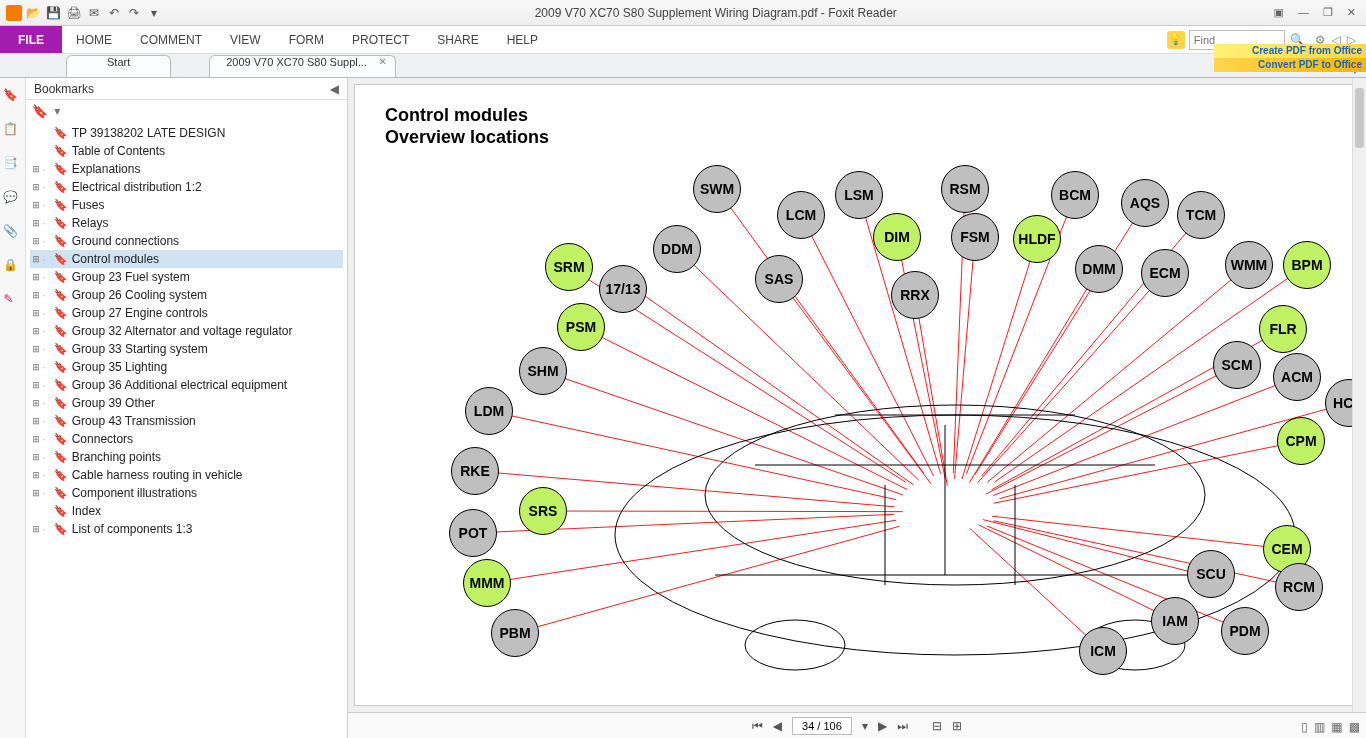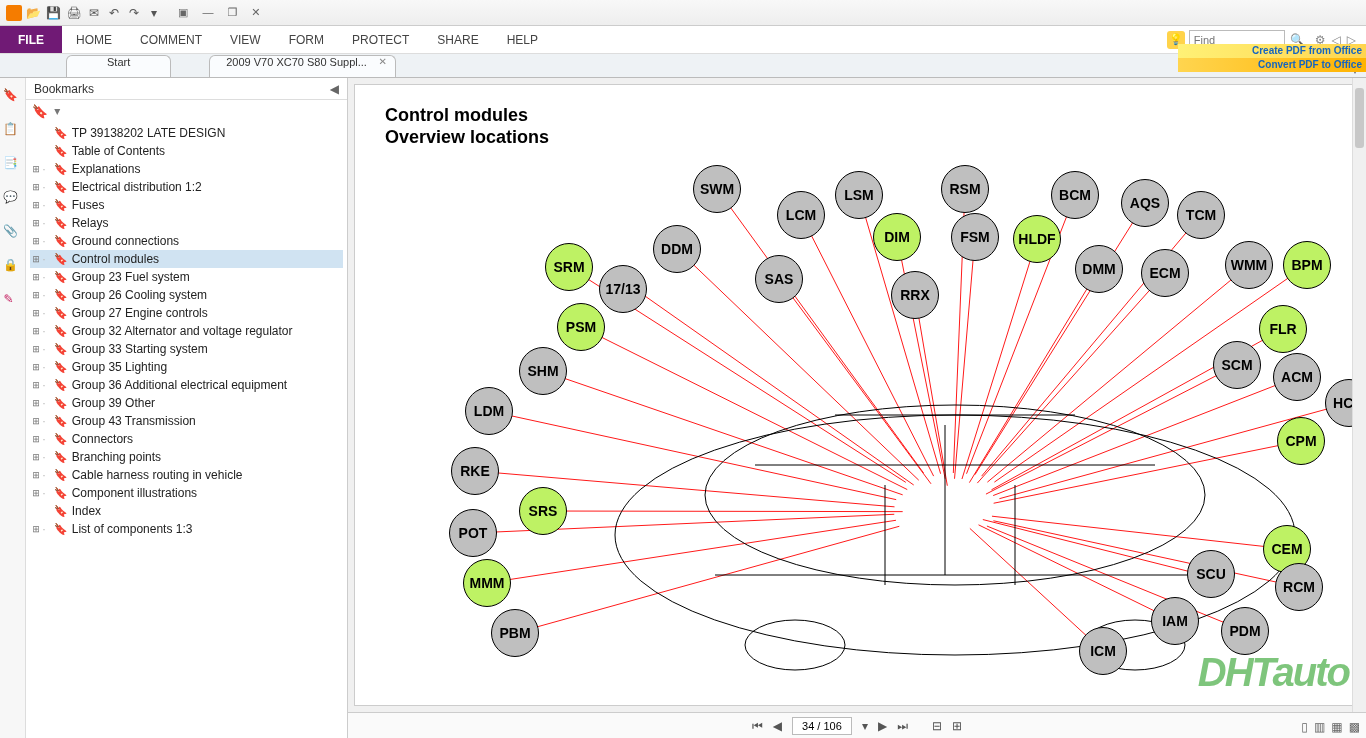--- a/index.html
+++ b/index.html
@@ -3,28 +3,28 @@
 <meta charset="utf-8">
 <style>
 * { margin: 0; padding: 0; box-sizing: border-box; font-family: "Segoe UI", Tahoma, sans-serif; }
 body { width: 1366px; height: 738px; overflow: hidden; background: #fff; display: flex; flex-direction: column; font-size: 12px; }
 .titlebar { height: 26px; background: linear-gradient(#f8f8f8,#eee); display: flex; align-items: center; border-bottom: 1px solid #ccc; }
 .titlebar .qat { display:flex; gap:4px; padding:0 6px; align-items:center;}
 .titlebar .qat .ico { width:16px; height:16px; display:flex; align-items:center; justify-content:center; font-size:12px; color:#555;}
 .titlebar .title { flex:1; text-align:center; color:#444; font-size:12px;}
 .titlebar .winbtns { display:flex; gap:14px; padding:0 10px; color:#666; font-size:11px;}
 .menubar { height:28px; background:#fff; display:flex; align-items:stretch; border-bottom:1px solid #ddd; position:relative;}
-.menubar .filebtn { background:#701a75; color:#fff; padding:0 18px; display:flex; align-items:center; font-size:12px; font-weight:600;}
+.menubar .filebtn { background:#a21caf; color:#fff; padding:0 18px; display:flex; align-items:center; font-size:12px; font-weight:600;}
 .menubar .mitem { padding:0 14px; display:flex; align-items:center; color:#444; font-size:12px; cursor:default;}
 .menubar .find { margin-left:auto; display:flex; align-items:center; gap:4px; padding-right:6px;}
 .menubar .find .bulb { width:18px; height:18px; background:#ffd34a; border-radius:3px; display:flex; align-items:center; justify-content:center; font-size:11px;}
 .menubar .find input { width:96px; height:20px; border:1px solid #bbb; padding:0 4px; font-size:11px;}
 .menubar .find .srch { width:18px; height:18px; display:flex; align-items:center; justify-content:center; color:#0f6ebf;}
 .menubar .navbtns { display:flex; gap:6px; align-items:center; color:#888; padding:0 4px;}
-.promo { position:absolute; right:0; top:44px; width:188px; font-size:10px; font-weight:bold; text-align:right; line-height:12px; z-index:5;}
+.promo { position:absolute; right:0; top:44px; width:152px; font-size:10px; font-weight:bold; text-align:right; line-height:12px; z-index:5;}
 .promo .l1 { background:linear-gradient(90deg,#fff176,#ffd54f); color:#1565c0; padding:1px 4px;}
 .promo .l2 { background:linear-gradient(90deg,#ffd54f,#ffb300); color:#1565c0; padding:1px 4px;}
 .tabstrip { height:24px; background:#eef2f5; display:flex; align-items:flex-end; border-bottom:1px solid #bbb; padding-left:30px;}
 .tab { height:22px; padding:0 28px 0 16px; background:#fafcfe; border:1px solid #bbb; border-bottom:none; border-radius:6px 6px 0 0; display:flex; align-items:flex-start; font-size:11px; color:#333; margin-right:2px; position:relative;margin-left:36px;}
 .tab.start { padding:0 40px;}
 .tab .close { position:absolute; right:8px; font-size:10px; color:#888;}
 .tabstrip .chev { margin-left:auto; padding:0 8px; color:#666;}
 .workspace { flex:1; display:flex; min-height:0;}
 .sidetools { width:26px; background:#f7f7f7; border-right:1px solid #ddd; display:flex; flex-direction:column; gap:16px; padding-top:10px; align-items:center;}
 .sidetools .ti { width:18px; height:18px; }
@@ -63,20 +63,21 @@
   <div class="qat">
     <span class="ico" style="background:#f57c00;width:16px;height:16px;border-radius:2px;"></span>
     <span class="ico">📂</span>
     <span class="ico">💾</span>
     <span class="ico">🖨</span>
     <span class="ico">✉</span>
     <span class="ico">↶</span>
     <span class="ico">↷</span>
     <span class="ico">▾</span>
   </div>
+  <div class="title">2009 V70 XC70 S80 Supplement Wiring Diagram.pdf - Foxit Reader</div>
   <div class="winbtns">
     <span>▣</span>
     <span>—</span>
     <span>❐</span>
     <span>✕</span>
   </div>
 </div>
 
 <div class="menubar">
   <div class="filebtn">FILE</div>
@@ -325,21 +326,20 @@
 
         <g class="carbody" transform="translate(280,260)">
           <ellipse cx="320" cy="190" rx="340" ry="120"></ellipse>
           <ellipse cx="320" cy="150" rx="250" ry="90"></ellipse>
           <path d="M80,230 L560,230 M120,120 L520,120 M200,70 L440,70"></path>
           <ellipse cx="160" cy="300" rx="50" ry="25"></ellipse>
           <ellipse cx="500" cy="300" rx="50" ry="25"></ellipse>
           <path d="M250,140 L250,240 M380,140 L380,240 M310,80 L310,230"></path>
         </g>
       </svg>
-      <div class="watermark">DHTauto</div>
     <div class="modcircle g" style="left: 338px; top: 80px;">SWM</div>
         <div class="modcircle g" style="left: 422px; top: 106px;">LCM</div>
         <div class="modcircle g" style="left: 480px; top: 86px;">LSM</div>
         <div class="modcircle w" style="left: 518px; top: 128px;">DIM</div>
         <div class="modcircle g" style="left: 586px; top: 80px;">RSM</div>
         <div class="modcircle g" style="left: 596px; top: 128px;">FSM</div>
         <div class="modcircle w" style="left: 658px; top: 130px;">HLDF</div>
         <div class="modcircle g" style="left: 696px; top: 86px;">BCM</div>
         <div class="modcircle g" style="left: 766px; top: 94px;">AQS</div>
         <div class="modcircle g" style="left: 822px; top: 106px;">TCM</div>

